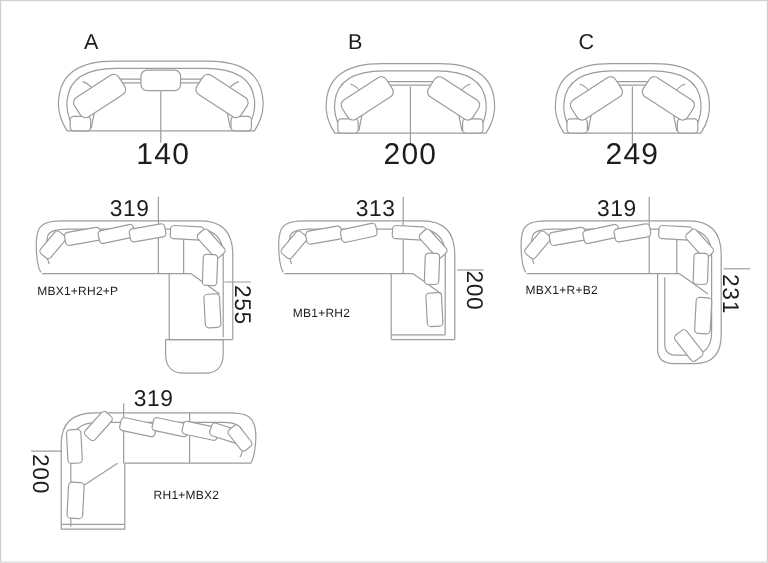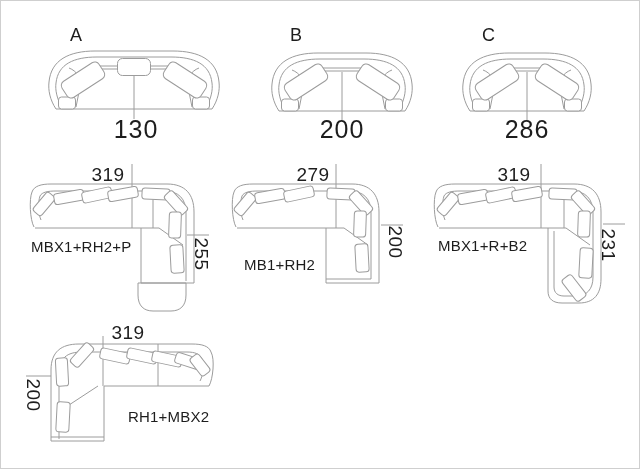--- a/index.html
+++ b/index.html
@@ -9,21 +9,21 @@
     font-family:"Liberation Sans",sans-serif;
   }
   svg{position:absolute;overflow:visible;}
   svg line, svg path, svg rect{stroke:var(--line,#9c9c9c);stroke-width:1;}
   .seclabel{position:absolute;font-size:18px;color:var(--text,#1d1d1d);line-height:1;}
   .dim{position:absolute;font-size:25px;color:var(--text,#1d1d1d);line-height:1;
        transform:translateX(-50%);letter-spacing:1px;white-space:nowrap;}
   .pdim{position:absolute;font-size:19px;color:var(--text,#1d1d1d);line-height:1;
         transform:translateX(-50%);letter-spacing:.5px;white-space:nowrap;}
   .pdim.rot{transform:translate(-50%,-50%) rotate(90deg);}
-  .code{position:absolute;font-size:15px;color:var(--text,#1d1d1d);line-height:1;
+  .code{position:absolute;font-size:10px;color:var(--text,#1d1d1d);line-height:1;
         white-space:nowrap;letter-spacing:.2px;}
 </style>
 </head>
 <body>
 
 <div class="canvas">
 
   <div>
     <span class="seclabel" style="left:69px;top:25px">A</span>
     <svg id="svg-a" style="left:46px;top:44px" width="174" height="82" viewBox="0 0 174 82">
@@ -33,21 +33,21 @@
         <line x1="54" y1="24" x2="120" y2="24"></line>
         <path d="M 22 23 C 30 26 34 33 33 42 L 29 62" fill="none"></path>
         <path d="M 152 23 C 144 26 140 33 141 42 L 145 62" fill="none"></path>
         <rect x="-8.5" y="-6" width="17" height="12" rx="3" transform="translate(20 58) rotate(0)" fill="#fff"></rect>
         <rect x="-8.5" y="-6" width="17" height="12" rx="3" transform="translate(154 58) rotate(0)" fill="#fff"></rect>
         <rect x="-22" y="-9.5" width="44" height="19" rx="5" transform="translate(36 35) rotate(-33)" fill="#fff"></rect>
         <rect x="-22" y="-9.5" width="44" height="19" rx="5" transform="translate(138 35) rotate(33)" fill="#fff"></rect>
         <rect x="-16.5" y="-8.5" width="33" height="17" rx="5" transform="translate(87 22) rotate(0)" fill="#fff"></rect>
         <line x1="87" y1="31" x2="87" y2="74"></line>
       </svg>
-    <span class="dim" style="left:135px;top:116px">130</span>
+    <span class="dim" style="left:135px;top:116px">140</span>
   </div>
 
   <div>
     <span class="seclabel" style="left:289px;top:25px">B</span>
     <svg id="svg-b" style="left:269px;top:46px" width="144" height="82" viewBox="0 0 144 82">
         <path d="M 9 64 C 3 55 1 45 2 37 C 4 15 22 6 48 6 L 96 6 C 122 6 140 15 142 37 C 143 45 141 55 135 64 Z" fill="none"></path>
         <path d="M 14 61 C 10 53 8 45 9 38 C 11 19 27 12 50 12 L 94 12 C 117 12 133 19 135 38 C 136 45 134 53 130 61" fill="none"></path>
         <line x1="52" y1="21" x2="92" y2="21"></line>
         <line x1="54" y1="24" x2="90" y2="24"></line>
         <path d="M 22 23 C 30 26 34 33 33 42 L 29 62" fill="none"></path>
@@ -69,21 +69,21 @@
         <line x1="52" y1="21" x2="80" y2="21"></line>
         <line x1="54" y1="24" x2="78" y2="24"></line>
         <path d="M 22 23 C 30 26 34 33 33 42 L 29 62" fill="none"></path>
         <path d="M 110 23 C 102 26 98 33 99 42 L 103 62" fill="none"></path>
         <rect x="-8.5" y="-6" width="17" height="12" rx="3" transform="translate(20 58) rotate(0)" fill="#fff"></rect>
         <rect x="-8.5" y="-6" width="17" height="12" rx="3" transform="translate(112 58) rotate(0)" fill="#fff"></rect>
         <rect x="-22" y="-9.5" width="44" height="19" rx="5" transform="translate(36 35) rotate(-33)" fill="#fff"></rect>
         <rect x="-22" y="-9.5" width="44" height="19" rx="5" transform="translate(96 35) rotate(33)" fill="#fff"></rect>
         <line x1="66" y1="25" x2="66" y2="74"></line>
       </svg>
-    <span class="dim" style="left:526px;top:116px">286</span>
+    <span class="dim" style="left:526px;top:116px">249</span>
   </div>
 
   <div>
     <span class="pdim" style="left:107px;top:164px">319</span>
     <svg id="svg-p1" style="left:28px;top:160px" width="190" height="160" viewBox="0 0 190 160">
         <path d="M 5 66 C 1 59 0 38 3 31 C 5 25 12 23 22 23 L 138 23 C 156 23 165 33 165 51 L 165 122" fill="none"></path>
         <path d="M 12 59 C 9 52 9 41 11 35 C 13 31 19 30 27 30 L 135 30 C 150 30 157 38 157 52 L 157 120" fill="none"></path>
         <line x1="6" y1="67" x2="130" y2="67"></line>
         <line x1="130" y1="67" x2="154" y2="84"></line>
         <line x1="112" y1="67" x2="112" y2="122"></line>
@@ -99,21 +99,21 @@
         <rect x="-14" y="-5.5" width="28" height="11" rx="3" transform="translate(127 33) rotate(3)" fill="#fff"></rect>
         <rect x="-13" y="-5.5" width="26" height="11" rx="3" transform="translate(147 42) rotate(48)" fill="#fff"></rect>
         <rect x="-6" y="-13" width="12" height="26" rx="3" transform="translate(146 64) rotate(2)" fill="#fff"></rect>
         <rect x="-6.5" y="-14" width="13" height="28" rx="3" transform="translate(148 98) rotate(-3)" fill="#fff"></rect>
       </svg>
     <span class="pdim rot" style="left:200px;top:253px">255</span>
     <span class="code" style="left:30px;top:238px">MBX1+RH2+P</span>
   </div>
 
   <div>
-    <span class="pdim" style="left:312px;top:164px">279</span>
+    <span class="pdim" style="left:312px;top:164px">313</span>
     <svg id="svg-p2" style="left:230px;top:160px" width="185" height="160" viewBox="0 0 185 160">
         <path d="M 5 66 C 1 59 0 38 3 31 C 5 25 12 23 22 23 L 121 23 C 139 23 148 33 148 51 L 148 122" fill="none"></path>
         <path d="M 12 59 C 9 52 9 41 11 35 C 13 31 19 30 27 30 L 118 30 C 133 30 140 38 140 52 L 140 118" fill="none"></path>
         <line x1="6" y1="67" x2="113" y2="67"></line>
         <line x1="113" y1="67" x2="137" y2="84"></line>
         <line x1="95" y1="67" x2="95" y2="122"></line>
         <line x1="95" y1="122" x2="148" y2="122"></line>
         <line x1="95" y1="118" x2="140" y2="118"></line>
         <line x1="105" y1="3" x2="105" y2="67"></line>
         <line x1="150" y1="64" x2="172" y2="64"></line>

